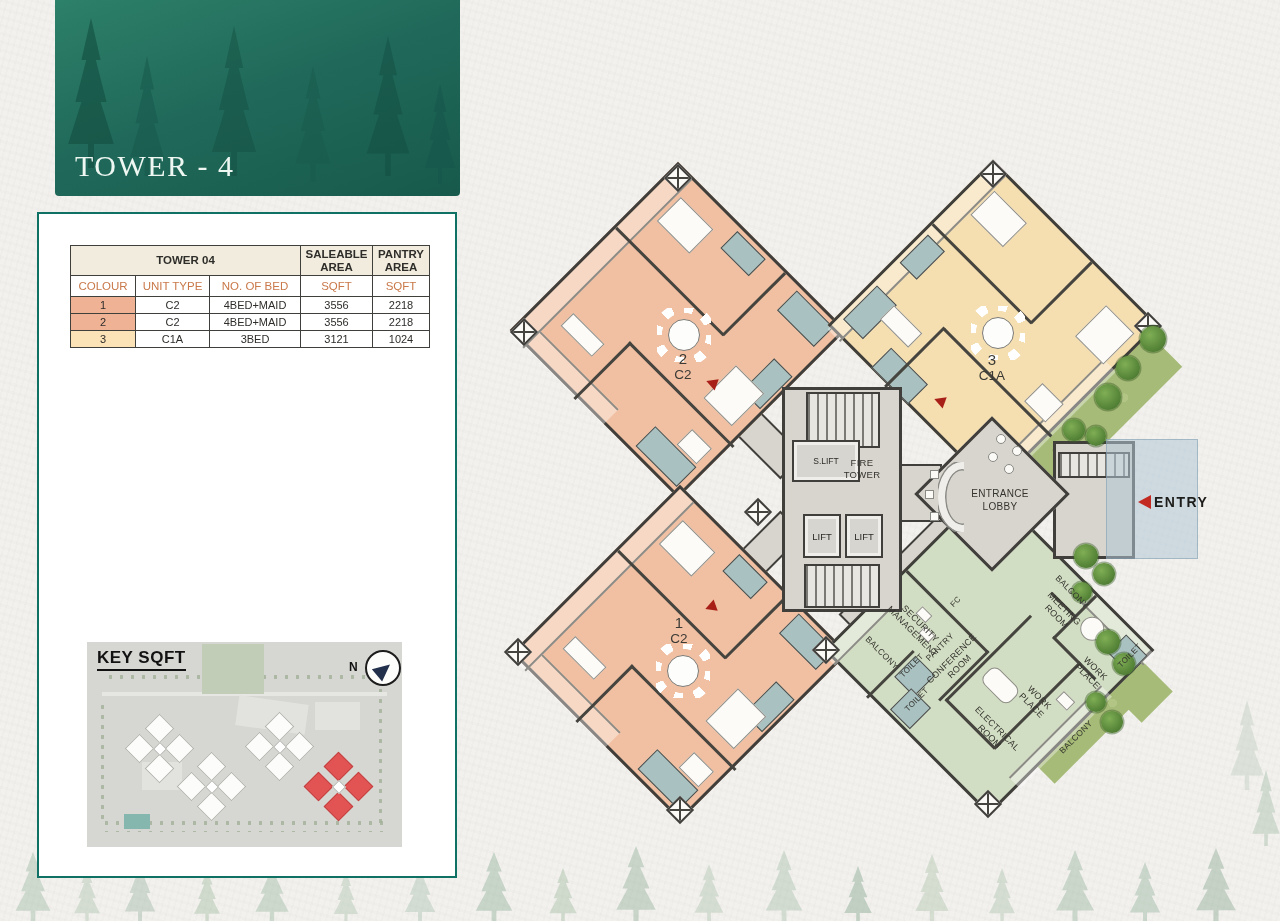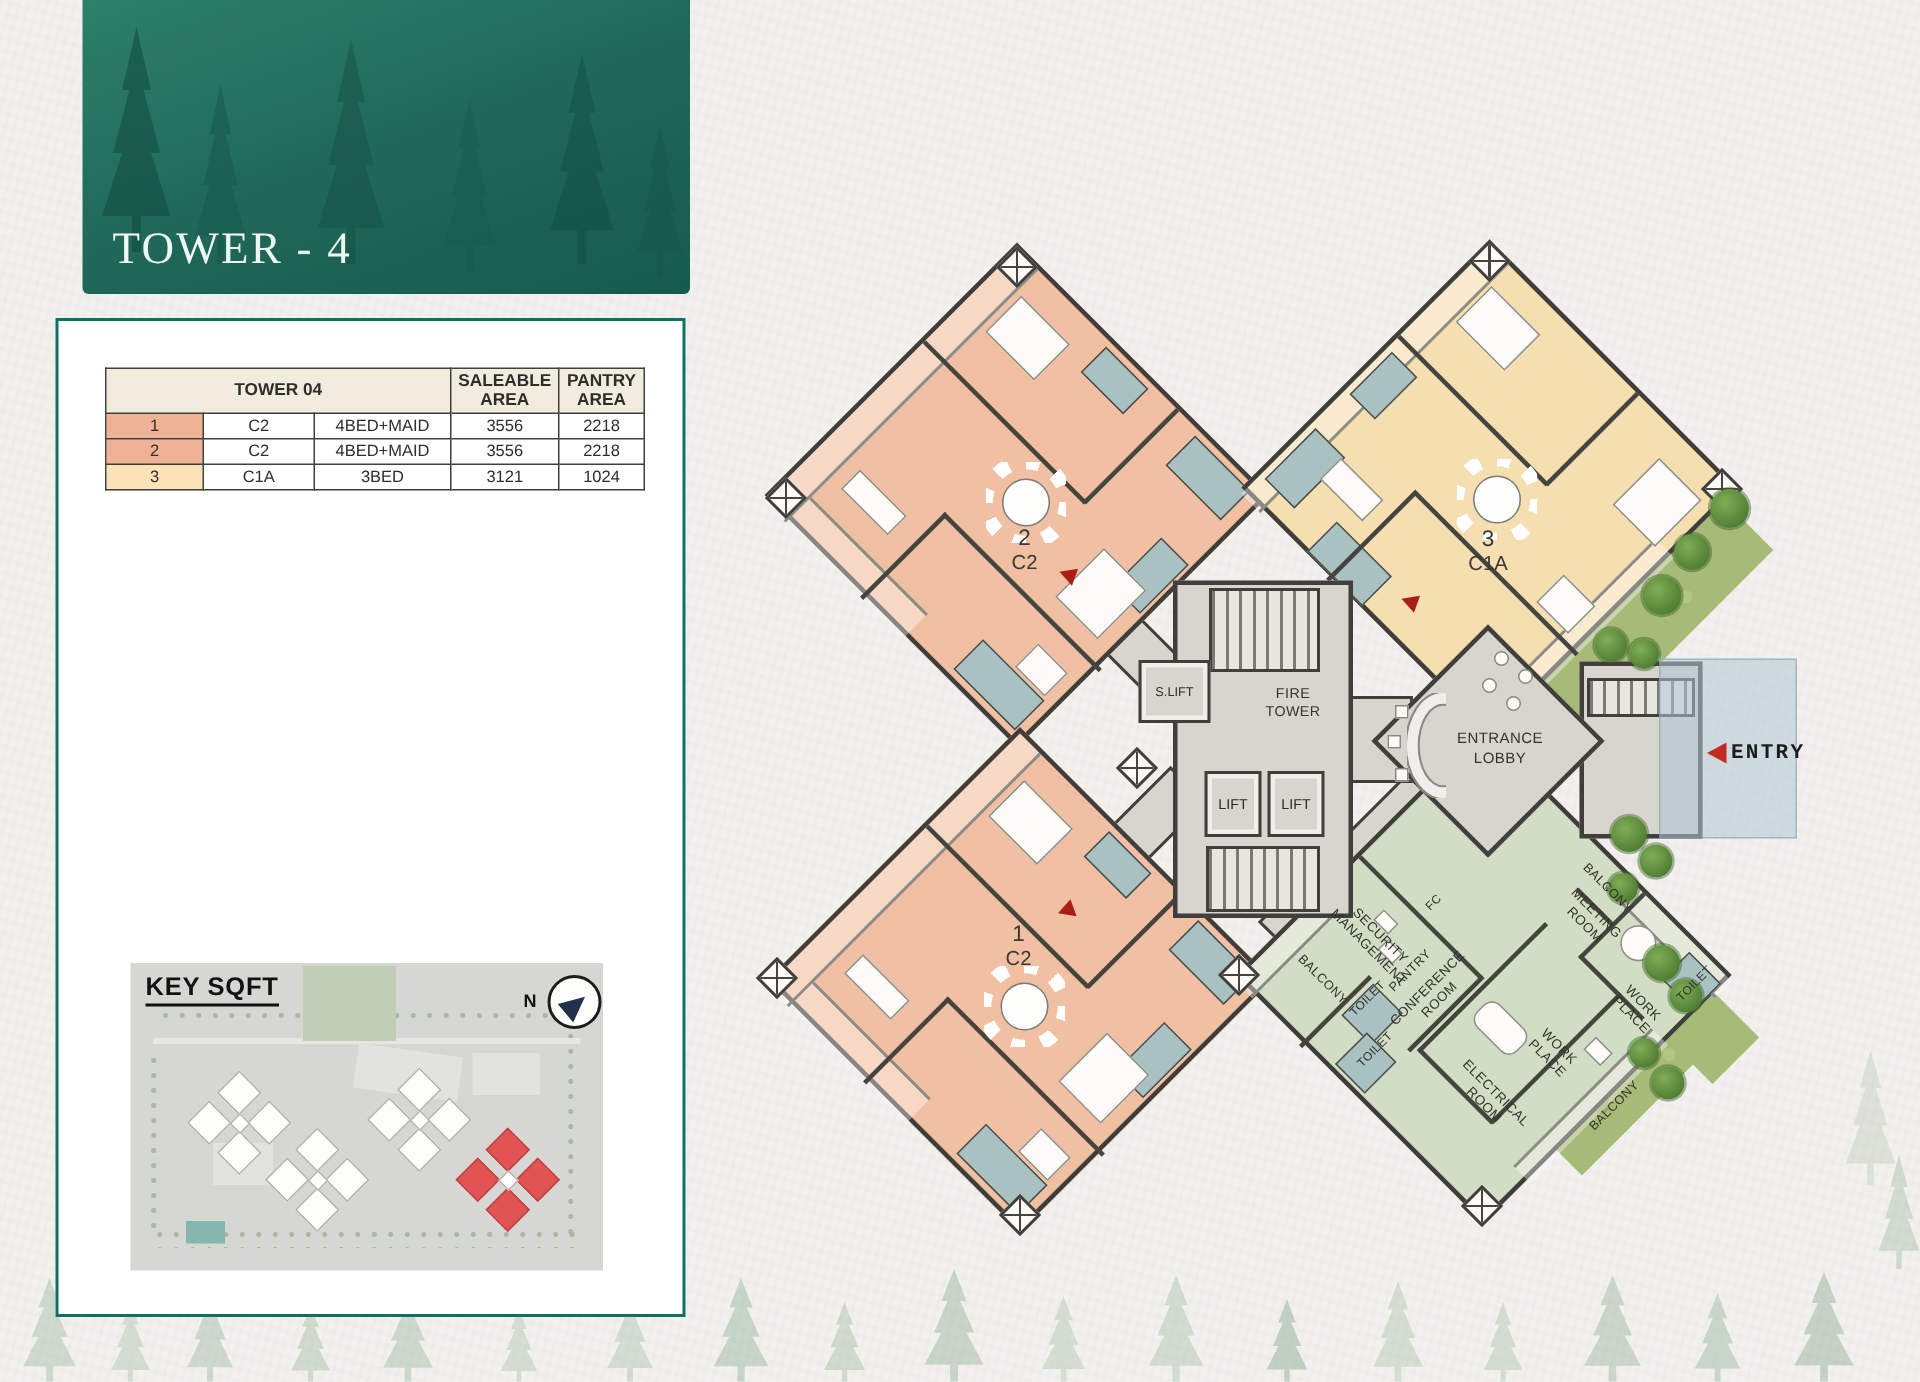--- a/index.html
+++ b/index.html
@@ -83,21 +83,21 @@
   .unit-label .num { font-size:15px; }
   .unit-label .typ { font-size:13.5px; }
   .dining { position:absolute; width:54px; height:54px; z-index:5; transform:translate(-50%,-50%);
             background:repeating-conic-gradient(#ffffff 0 20deg, transparent 20deg 45deg);
             -webkit-mask:radial-gradient(circle, transparent 57%, #000 59% 82%, transparent 84%);
                     mask:radial-gradient(circle, transparent 57%, #000 59% 82%, transparent 84%); }
   .dining-top { position:absolute; width:32px; height:32px; border-radius:50%; background:#fdfdfb; border:1.5px solid #7c7b76; z-index:5; transform:translate(-50%,-50%); }
   .tri-left { position:absolute; width:0; height:0; border-top:6px solid transparent; border-bottom:6px solid transparent; border-right:11px solid #a81f18; z-index:6; }
   .entry-tri { position:absolute; width:0; height:0; border-top:7px solid transparent; border-bottom:7px solid transparent; border-right:13px solid #c22a22; z-index:6; }
   .entry-overlay { position:absolute; left:1106px; top:439px; width:92px; height:120px; background:rgba(176,199,214,.55); border:1px solid rgba(120,150,170,.5); z-index:5; }
-  .entry-text { position:absolute; left:1154px; top:494px; z-index:6; font-size:14px; font-weight:bold; letter-spacing:1.5px; color:#1c1c1a;font-family:Liberation Mono, monospace; }
+  .entry-text { position:absolute; left:1154px; top:494px; z-index:6; font-size:14px; font-weight:bold; letter-spacing:1.5px; color:#1c1c1a; }
   .lobby-desk { position:absolute; left:938px; top:462px; width:48px; height:70px; border:7px solid #efeeea; border-radius:50%; box-shadow:0 0 0 1.5px #8a8a85, inset 0 0 0 1.5px #8a8a85; clip-path:inset(0 46% 0 0); z-index:4; }
   .stool { position:absolute; width:10px; height:10px; border-radius:50%; background:#fbfaf7; border:1px solid #8a8a85; z-index:4; }
   .sq { position:absolute; width:9px; height:9px; background:#fbfaf7; border:1px solid #8a8a85; z-index:4; }
 </style>
 </head>
 <body>
 
 <div class="paper-tex"></div>
 
 <div>
@@ -144,20 +144,27 @@
         <col style="width:72px">
         <col style="width:57px">
       </colgroup>
     <tbody>
         <tr class="th1">
       <td colspan="3">TOWER 04</td>
       <td>SALEABLE
 AREA</td>
       <td>PANTRY
 AREA</td>
+    </tr>
+    <tr class="th2" style="color: rgb(201, 121, 74);">
+      <td>COLOUR</td>
+      <td>UNIT TYPE</td>
+      <td>NO. OF BED</td>
+      <td>SQFT</td>
+      <td>SQFT</td>
     </tr>
     <tr class="dr">
       <td style="background-color: rgb(240, 178, 148);">1</td>
       <td>C2</td>
       <td>4BED+MAID</td>
       <td>3556</td>
       <td>2218</td>
     </tr>
     <tr class="dr">
       <td style="background-color: rgb(240, 178, 148);">2</td>
@@ -305,21 +312,21 @@
     <div class="w" style="left:118px;top:28px;width:34px;height:3px"></div>
     <div class="fr" style="left:128px;top:120px;width:38px;height:22px;border-radius:8px"></div>
     <div class="fr" style="left:160px;top:14px;width:24px;height:24px;border-radius:50%"></div>
     <div class="fr" style="left:196px;top:90px;width:16px;height:12px"></div>
     <div class="fr" style="left:36px;top:130px;width:14px;height:10px"></div>
     <div class="fr" style="left:52px;top:142px;width:14px;height:10px"></div>
   </div>
 
   <div class="core-box" style="left:782px;top:387px;width:120px;height:225px"></div>
   <div class="stair" style="left:806px;top:392px;width:74px;height:56px"></div>
-  <div class="lift" style="left:759px;top:440px;width:48px;height:42px;font-size:8.5px">
+  <div class="lift" style="left:792px;top:440px;width:68px;height:42px;font-size:8.5px">
       <span>S.LIFT</span>
     </div>
   <div class="lift" style="left:803px;top:514px;width:38px;height:44px">
       <span>LIFT</span>
     </div>
   <div class="lift" style="left:845px;top:514px;width:38px;height:44px">
       <span>LIFT</span>
     </div>
   <div class="stair" style="left:804px;top:564px;width:76px;height:44px"></div>
   <div class="plan-label" style="left:862px;top:469px;font-size:9.5px">FIRE

